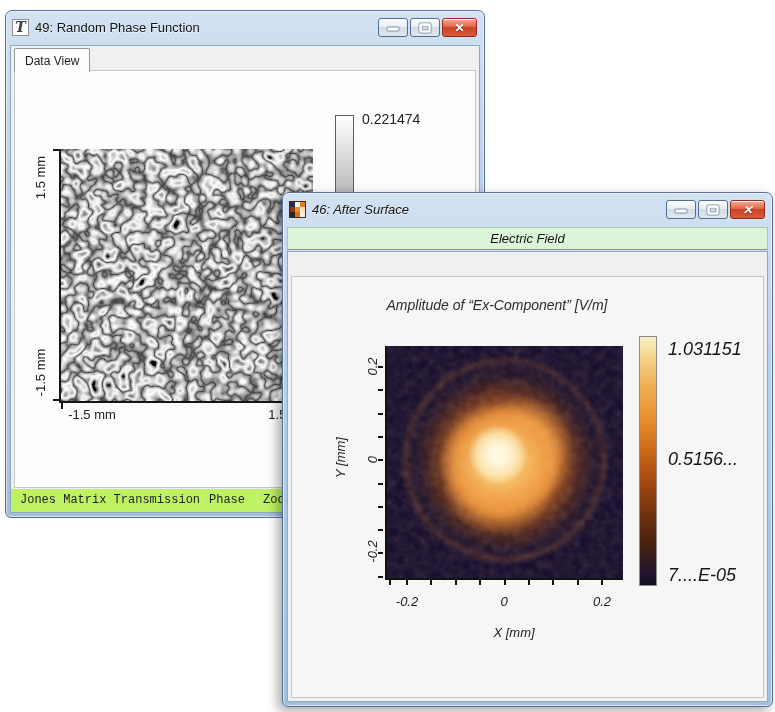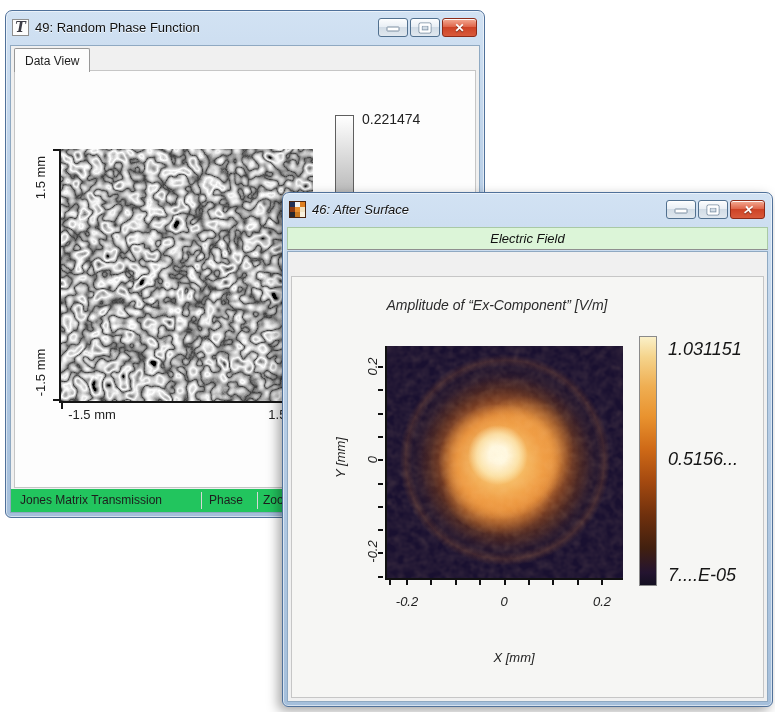--- a/index.html
+++ b/index.html
@@ -72,21 +72,21 @@
   .tab.active { height:24px; margin-top:0; padding-top:5px; background:#fdfdfd; }
   #win2 .tab.active { background:#f6f6f4; }
 
   .panel { position:absolute; left:3px; right:3px; top:24px; box-sizing:border-box;
            border:1px solid #c6c6c6; z-index:5; }
   #win1 .panel { bottom:24px; background:#fdfdfd; }
   #win2 .panel { bottom:3px; background:#f6f6f4; }
 
   
   .statusbar { position:absolute; left:0; right:0; bottom:0; height:23px;
-               background:#22c55e; font-size:12px; color:#1d1d1d; }
+               background:#bef264; font-size:12px; color:#1d1d1d;font-family:Liberation Mono, monospace; }
   .sb-item { position:absolute; top:4px; white-space:nowrap; }
   .sb-sep { position:absolute; top:3px; bottom:3px; width:1px; background:#d7d7d7; }
 
   
   .pattern-wrap { position:absolute; left:44px; top:78px; width:252px; height:252px;
                   border-left:2px solid #151515; border-bottom:2px solid #151515; }
   .pattern-wrap svg { display:block; }
   .tick-h { position:absolute; width:6px; height:2px; background:#151515; }
   .tick-v { position:absolute; width:2px; height:6px; background:#151515; }
   .t-tl { left:-8px; top:0; } .t-bl { left:-8px; bottom:0; }
@@ -249,21 +249,21 @@
 
       <div class="ylab2 rot" style="left:60px; top:82px;">0.2</div>
       <div class="ylab2 rot" style="left:60px; top:175px;">0</div>
       <div class="ylab2 rot" style="left:60px; top:267px;">-0.2</div>
 
       <div class="xlab2" style="left:95px;">-0.2</div>
       <div class="xlab2" style="left:192px;">0</div>
       <div class="xlab2" style="left:290px;">0.2</div>
 
       <div class="axlabel rot" style="left:18px; top:173px;">Y [mm]</div>
-      <div class="axlabel" style="left:192px; top:348px;margin-top:25px;">X [mm]</div>
+      <div class="axlabel" style="left:192px; top:348px;">X [mm]</div>
 
       <div class="cb2"></div>
       <div class="cb2lab" style="top:62px;">1.031151</div>
       <div class="cb2lab" style="top:172px;text-align:center;">0.5156...</div>
       <div class="cb2lab" style="top:288px;">7....E-05</div>
     </div>
   </div>
 </div>
 
 </body></html>

